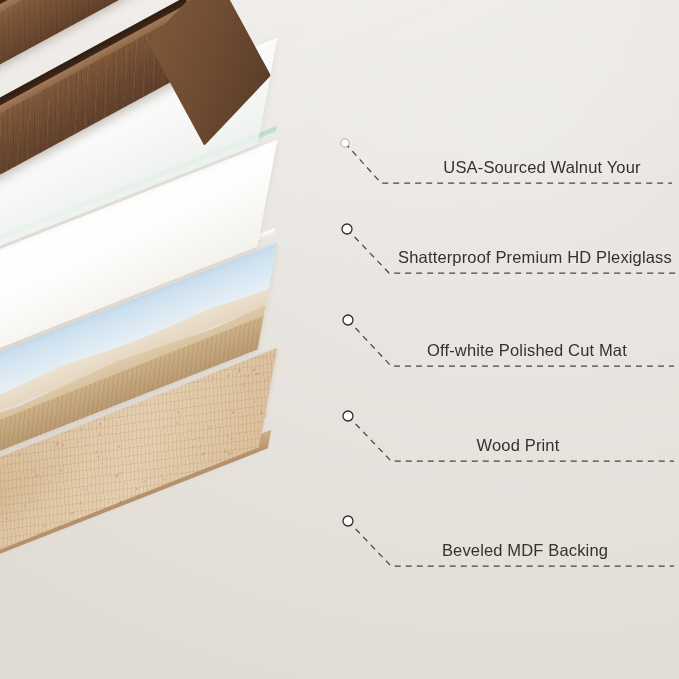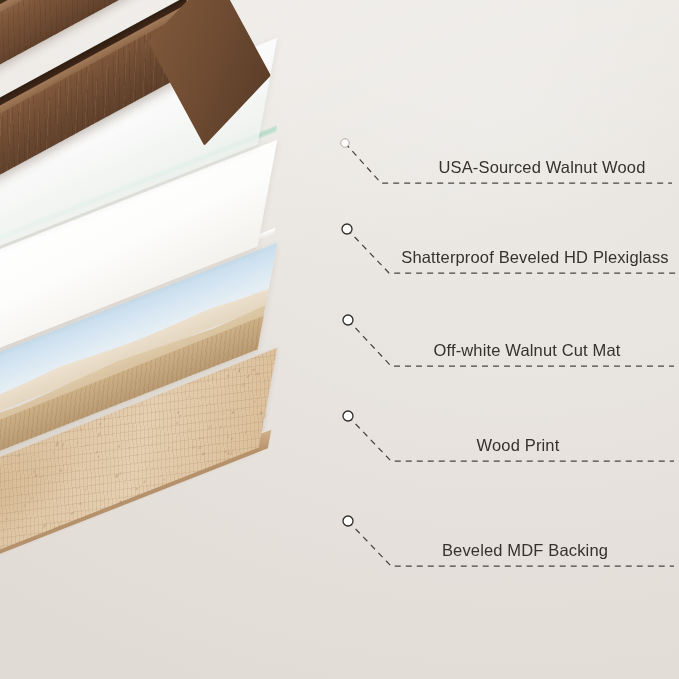--- a/index.html
+++ b/index.html
@@ -323,20 +323,20 @@
       <circle cx="347" cy="229" r="5" class="marker-ring"></circle>
       <path class="lead" d="M 348 320 L 391 366 L 674 366"></path>
       <circle cx="348" cy="320" r="5" class="marker-ring"></circle>
       <path class="lead" d="M 348 416 L 391 461 L 674 461"></path>
       <circle cx="348" cy="416" r="5" class="marker-ring"></circle>
       <path class="lead" d="M 348 521 L 391 566 L 674 566"></path>
       <circle cx="348" cy="521" r="5" class="marker-ring"></circle>
     </svg>
 
   <div id="calloutLabels">
-      <div class="calloutLabel" style="left: 542px; top: 177px;">USA-Sourced Walnut Wood</div>
-      <div class="calloutLabel" style="left: 535px; top: 267px;">Shatterproof Beveled HD Plexiglass</div>
-      <div class="calloutLabel" style="left: 527px; top: 360px;">Off-white Walnut Cut Mat</div>
+      <div class="calloutLabel" style="left: 542px; top: 177px;">USA-Sourced Walnut Your</div>
+      <div class="calloutLabel" style="left: 535px; top: 267px;">Shatterproof Premium HD Plexiglass</div>
+      <div class="calloutLabel" style="left: 527px; top: 360px;">Off-white Polished Cut Mat</div>
       <div class="calloutLabel" style="left: 518px; top: 455px;">Wood Print</div>
       <div class="calloutLabel" style="left: 525px; top: 560px;">Beveled MDF Backing</div>
     </div>
 
 </div>
 
 </body></html>

